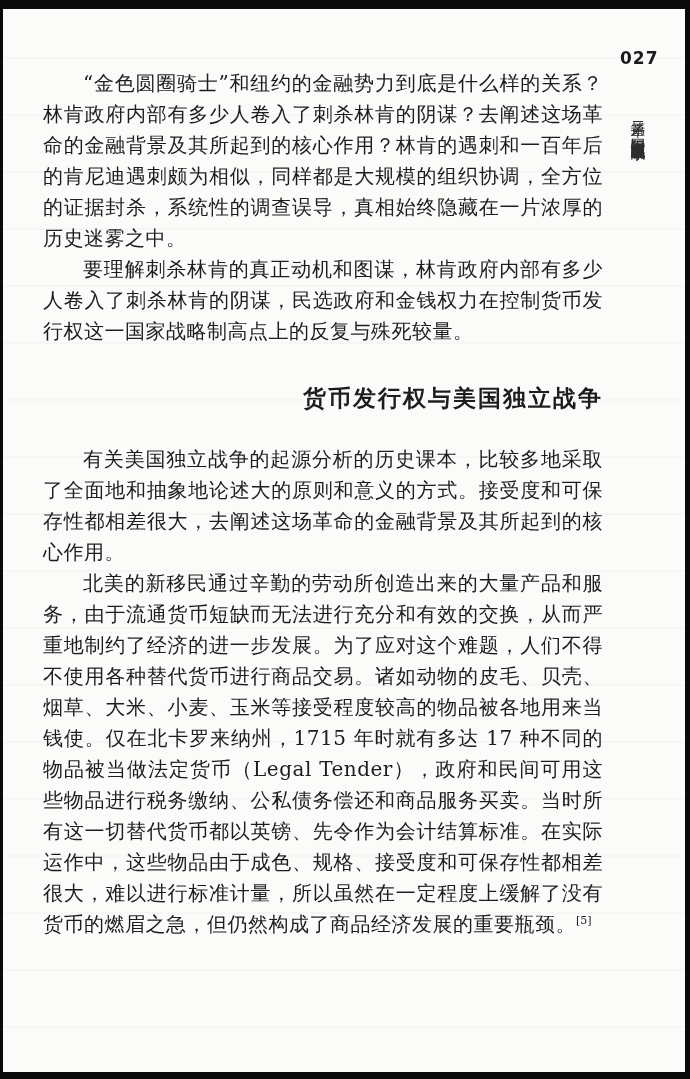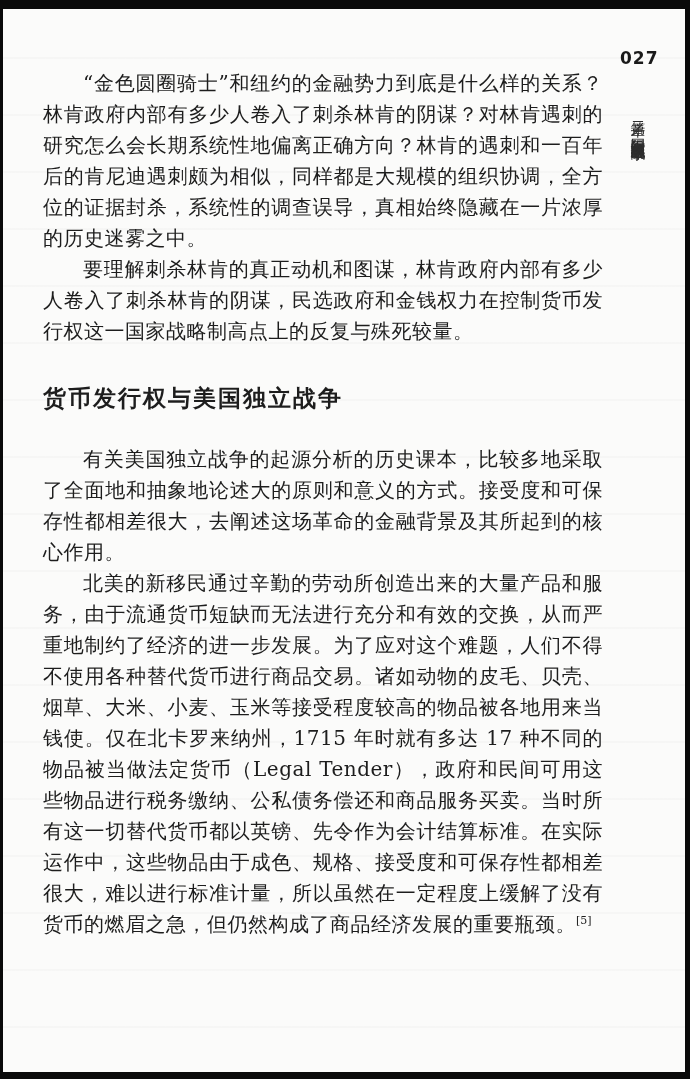--- a/index.html
+++ b/index.html
@@ -46,21 +46,21 @@
     font-size: 11px;
     line-height: 0;
     letter-spacing: 0;
     vertical-align: 7px;
   }
   .section-heading {
     margin: 36px 0 30px 0;
     font-size: 23px;
     font-weight: bold;
     letter-spacing: 2px;
-    text-align: left;
+    text-align: right;
     text-indent: 0;
   }
 
   .page-number {
     position: absolute;
     left: 620px;
     top: 48px;
     font-family: "DejaVu Sans", "Liberation Sans", sans-serif;
     font-size: 17px;
     font-weight: bold;
@@ -87,21 +87,21 @@
   <div class="edge edge-top"></div>
   <div class="edge edge-bottom"></div>
   <div class="edge edge-left"></div>
   <div class="edge edge-right"></div>
 
   <div class="page-number">027</div>
   <div class="margin-title">第二章／国际银行家和美国总统的百年战争</div>
 
   <div class="content">
     <div id="intro-paragraphs">
-        <p class="para">“金色圆圈骑士”和纽约的金融势力到底是什么样的关系？林肯政府内部有多少人卷入了刺杀林肯的阴谋？对林肯遇刺的研究怎么会长期系统性地偏离正确方向？林肯的遇刺和一百年后的肯尼迪遇刺颇为相似，同样都是大规模的组织协调，全方位的证据封杀，系统性的调查误导，真相始终隐藏在一片浓厚的历史迷雾之中。</p>
+        <p class="para">“金色圆圈骑士”和纽约的金融势力到底是什么样的关系？林肯政府内部有多少人卷入了刺杀林肯的阴谋？去阐述这场革命的金融背景及其所起到的核心作用？林肯的遇刺和一百年后的肯尼迪遇刺颇为相似，同样都是大规模的组织协调，全方位的证据封杀，系统性的调查误导，真相始终隐藏在一片浓厚的历史迷雾之中。</p>
         <p class="para">要理解刺杀林肯的真正动机和图谋，林肯政府内部有多少人卷入了刺杀林肯的阴谋，民选政府和金钱权力在控制货币发行权这一国家战略制高点上的反复与殊死较量。</p>
       </div>
     <h1 class="section-heading">货币发行权与美国独立战争</h1>
     <div id="section-paragraphs">
         <p class="para">有关美国独立战争的起源分析的历史课本，比较多地采取了全面地和抽象地论述大的原则和意义的方式。接受度和可保存性都相差很大，去阐述这场革命的金融背景及其所起到的核心作用。</p>
         <p class="para">北美的新移民通过辛勤的劳动所创造出来的大量产品和服务，由于流通货币短缺而无法进行充分和有效的交换，从而严重地制约了经济的进一步发展。为了应对这个难题，人们不得不使用各种替代货币进行商品交易。诸如动物的皮毛、贝壳、烟草、大米、小麦、玉米等接受程度较高的物品被各地用来当钱使。仅在北卡罗来纳州，1715 年时就有多达 17 种不同的物品被当做法定货币（Legal Tender），政府和民间可用这些物品进行税务缴纳、公私债务偿还和商品服务买卖。当时所有这一切替代货币都以英镑、先令作为会计结算标准。在实际运作中，这些物品由于成色、规格、接受度和可保存性都相差很大，难以进行标准计量，所以虽然在一定程度上缓解了没有货币的燃眉之急，但仍然构成了商品经济发展的重要瓶颈。<sup>[5]</sup></p>
       </div>
   </div>
 </div>
 

